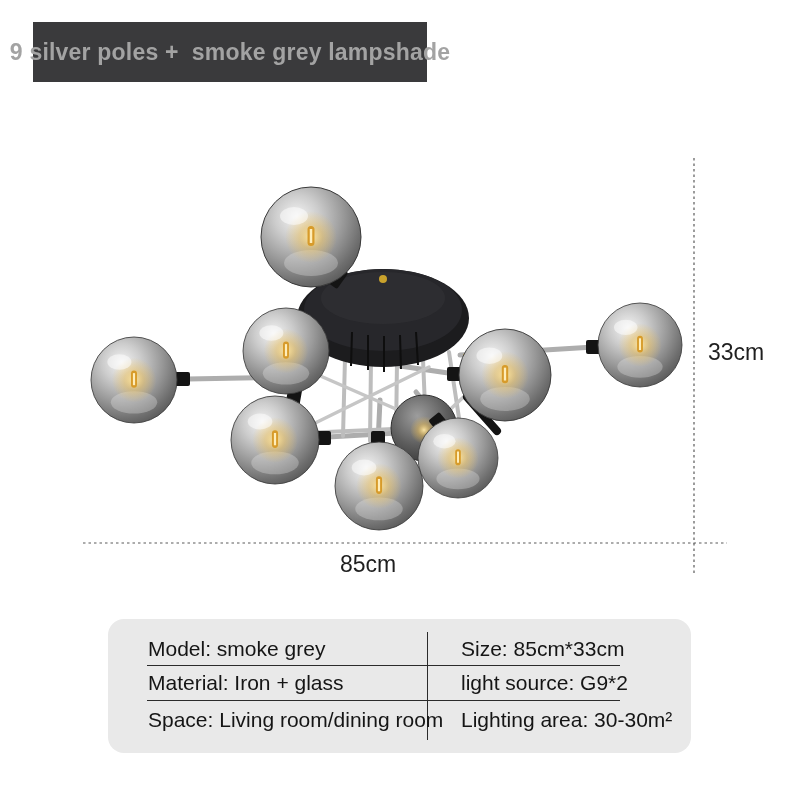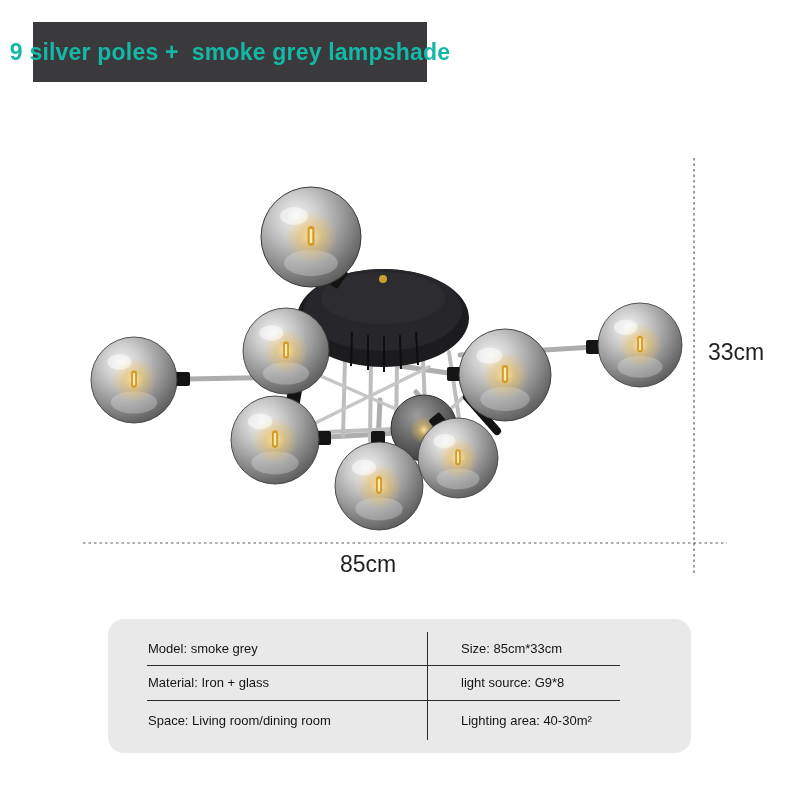--- a/index.html
+++ b/index.html
@@ -2,41 +2,41 @@
 <html><head>
 <meta charset="utf-8">
 <style>
   html,body{margin:0;padding:0;background:#ffffff;}
   body{
     width:800px;height:800px;position:relative;overflow:hidden;
     font-family:"Liberation Sans","DejaVu Sans",sans-serif;color:#1a1a1a;
   }
   .badge{
     position:absolute;left:33px;top:22px;width:394px;height:60px;
-    background:#3a3a3c;color:#14b8a6;font-size:23px;font-weight:700;
+    background:#3a3a3c;color:#a3a3a3;font-size:23px;font-weight:700;
     display:flex;align-items:center;justify-content:center;
     white-space:pre;letter-spacing:.2px;
   }
   .photo-svg{position:absolute;left:0;top:0;}
   .dim-label{
     position:absolute;font-size:23px;color:#1f1f1f;line-height:1;
   }
   .dim-label.h{left:708px;top:341px;text-align:center;}
   .dim-label.w{left:340px;top:553px;width:64px;}
   .spec-table{
     position:absolute;left:108px;top:619px;width:583px;height:134px;
     background:#e9e9e9;border-radius:16px;
   }
   .spec-table .hline{position:absolute;left:39px;width:473px;height:1px;background:#2b2b2b;}
   .spec-table .hline.l1{top:46px;}
   .spec-table .hline.l2{top:81px;}
   .spec-table .vline{position:absolute;left:319px;top:13px;width:1px;height:108px;background:#2b2b2b;}
   .cell{
     position:absolute;display:flex;align-items:center;
-    font-size:13px;color:#151515;white-space:pre;
+    font-size:21px;color:#151515;white-space:pre;
   }
   .cell.cl{left:40px;width:270px;}
   .cell.cr{left:333px;width:180px;margin-left:20px;}
   .r1{top:13px;height:33px;}
   .r2{top:46px;height:35px;}
   .r3{top:81px;height:40px;}
 </style>
 </head>
 <body>
 
@@ -146,15 +146,15 @@
 <div class="spec-table">
   <div class="hline l1"></div>
   <div class="hline l2"></div>
   <div class="vline"></div>
 
   <div class="cell cl r1">Model: smoke grey</div>
   <div class="cell cl r3">Space: Living room/dining room</div>
   <div class="cell cl r2">Material: Iron + glass</div>
 
   <div class="cell cr r1">Size: 85cm*33cm</div>
-  <div class="cell cr r2">light source: G9*8</div>
-  <div class="cell cr r3">Lighting area: 40-30m²</div>
+  <div class="cell cr r2">light source: G9*2</div>
+  <div class="cell cr r3">Lighting area: 30-30m²</div>
 </div>
 
 </body></html>

